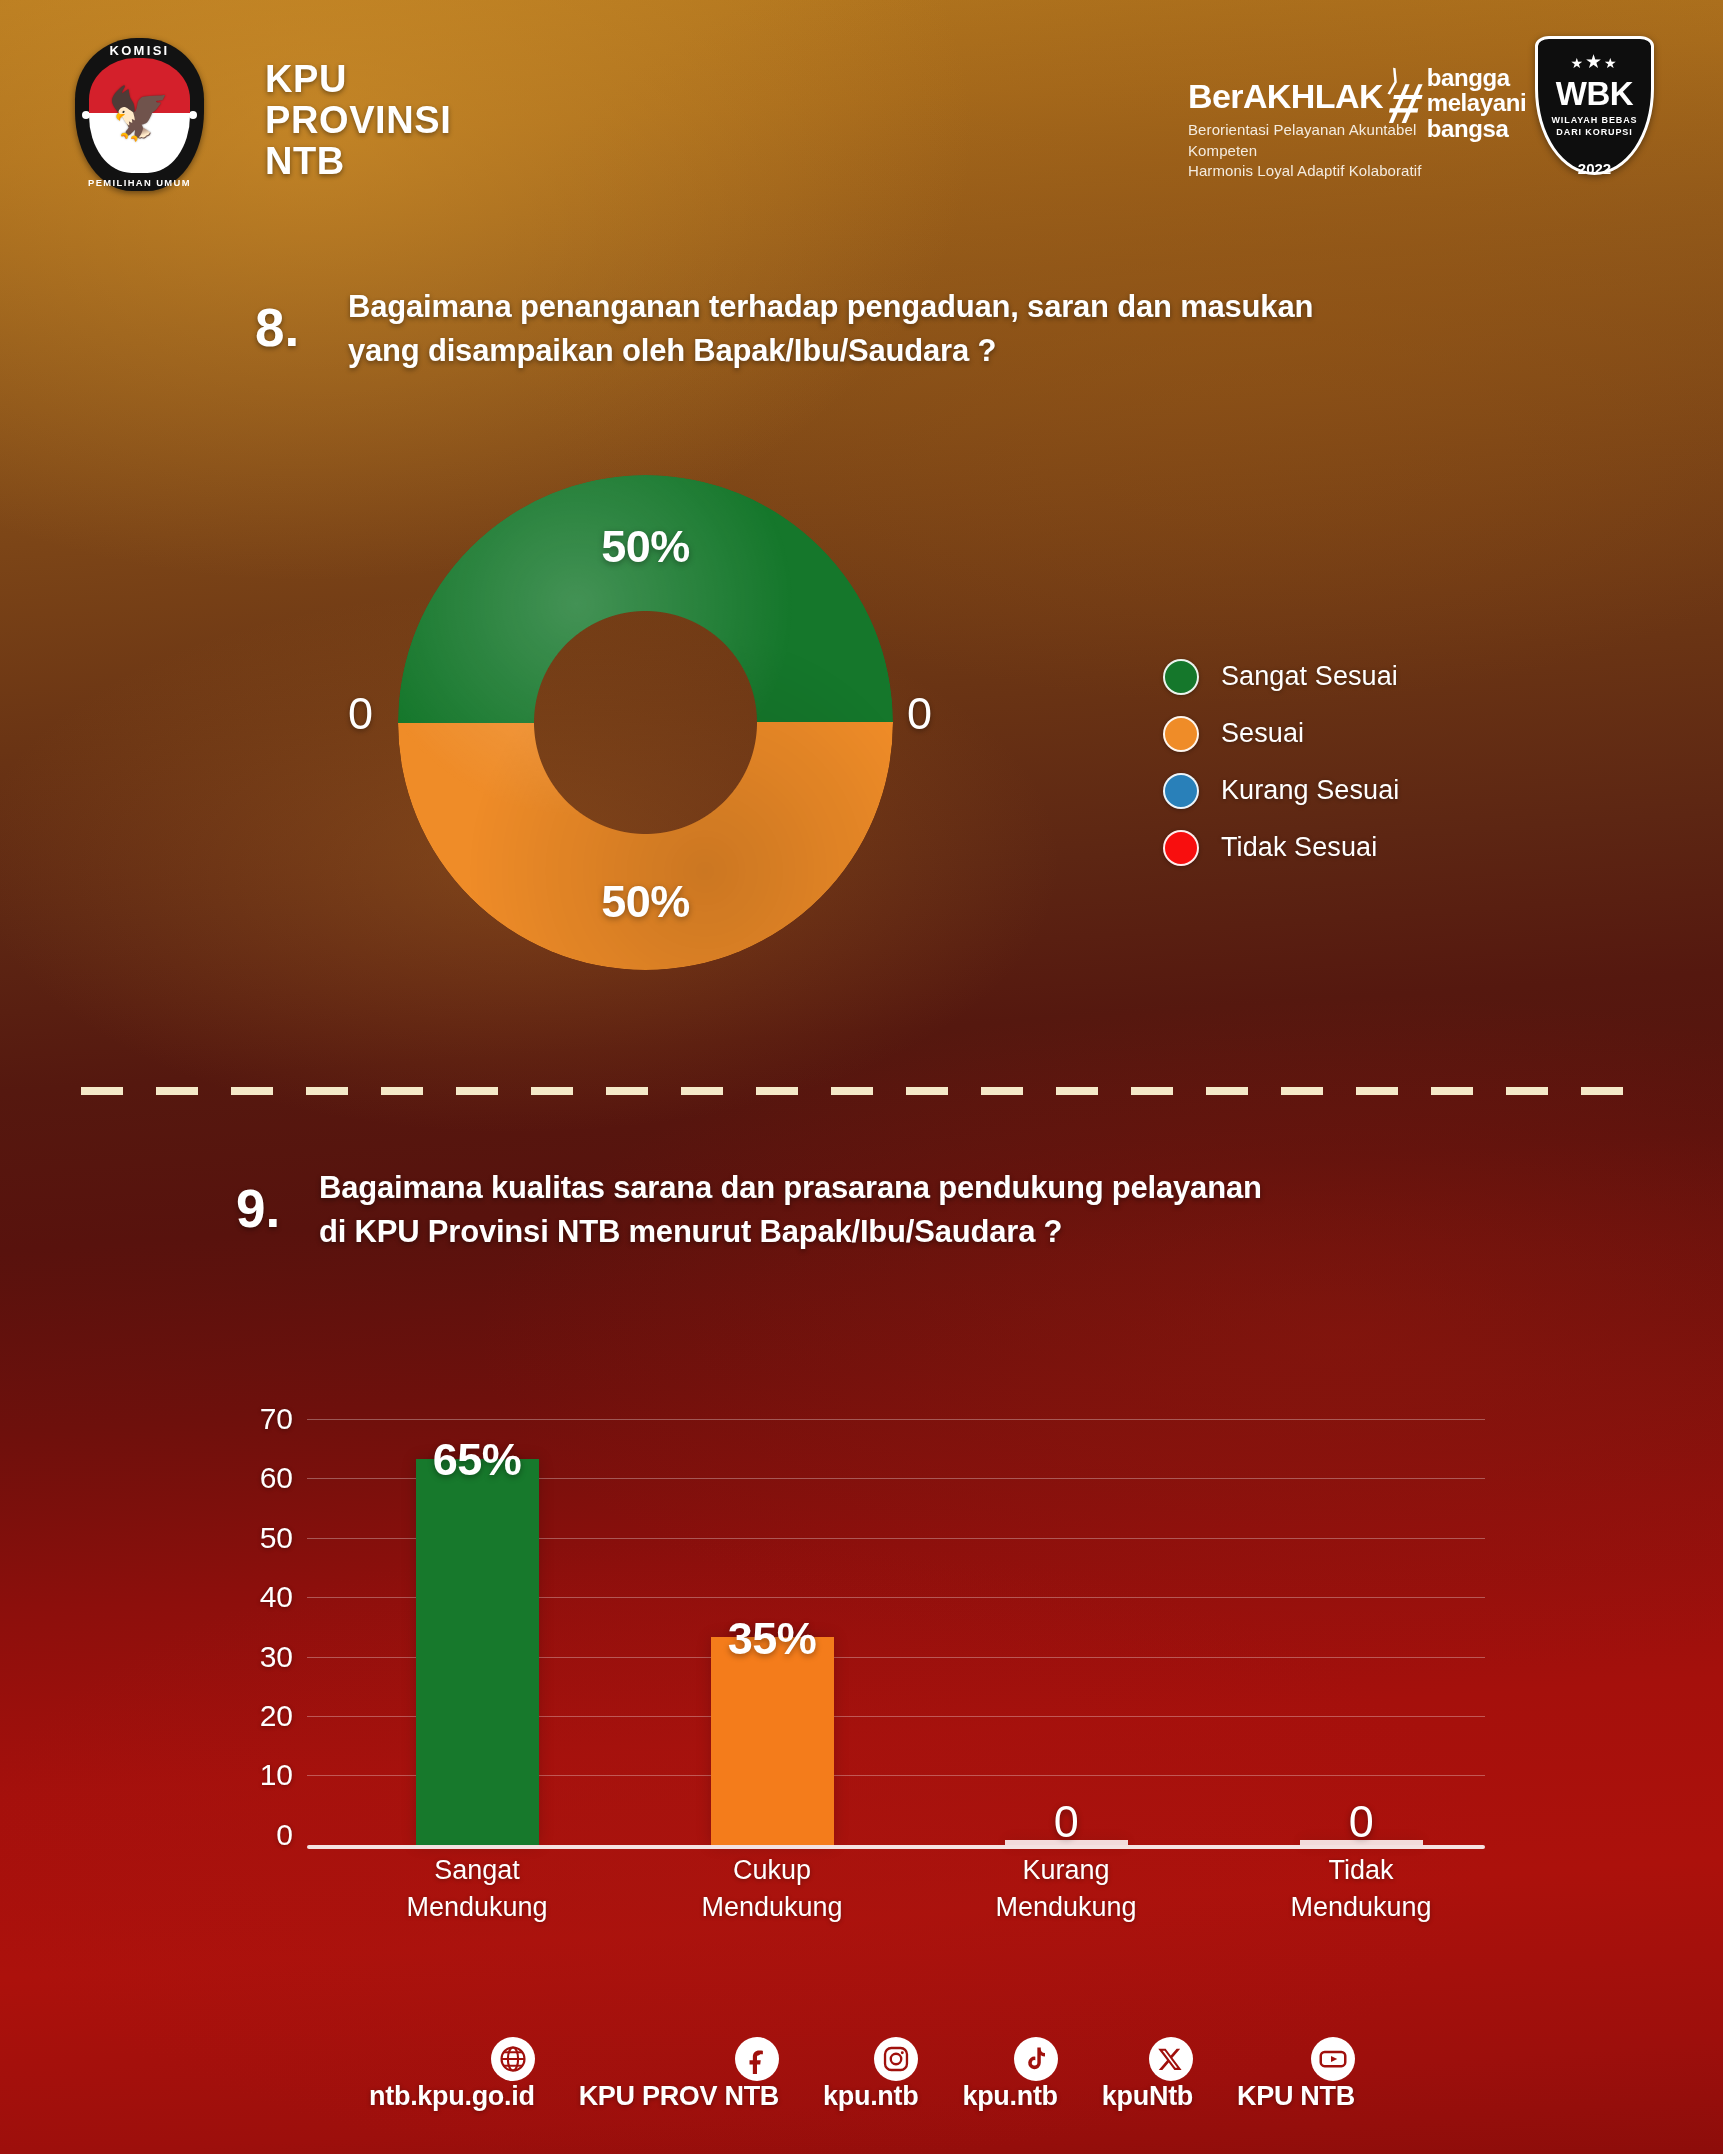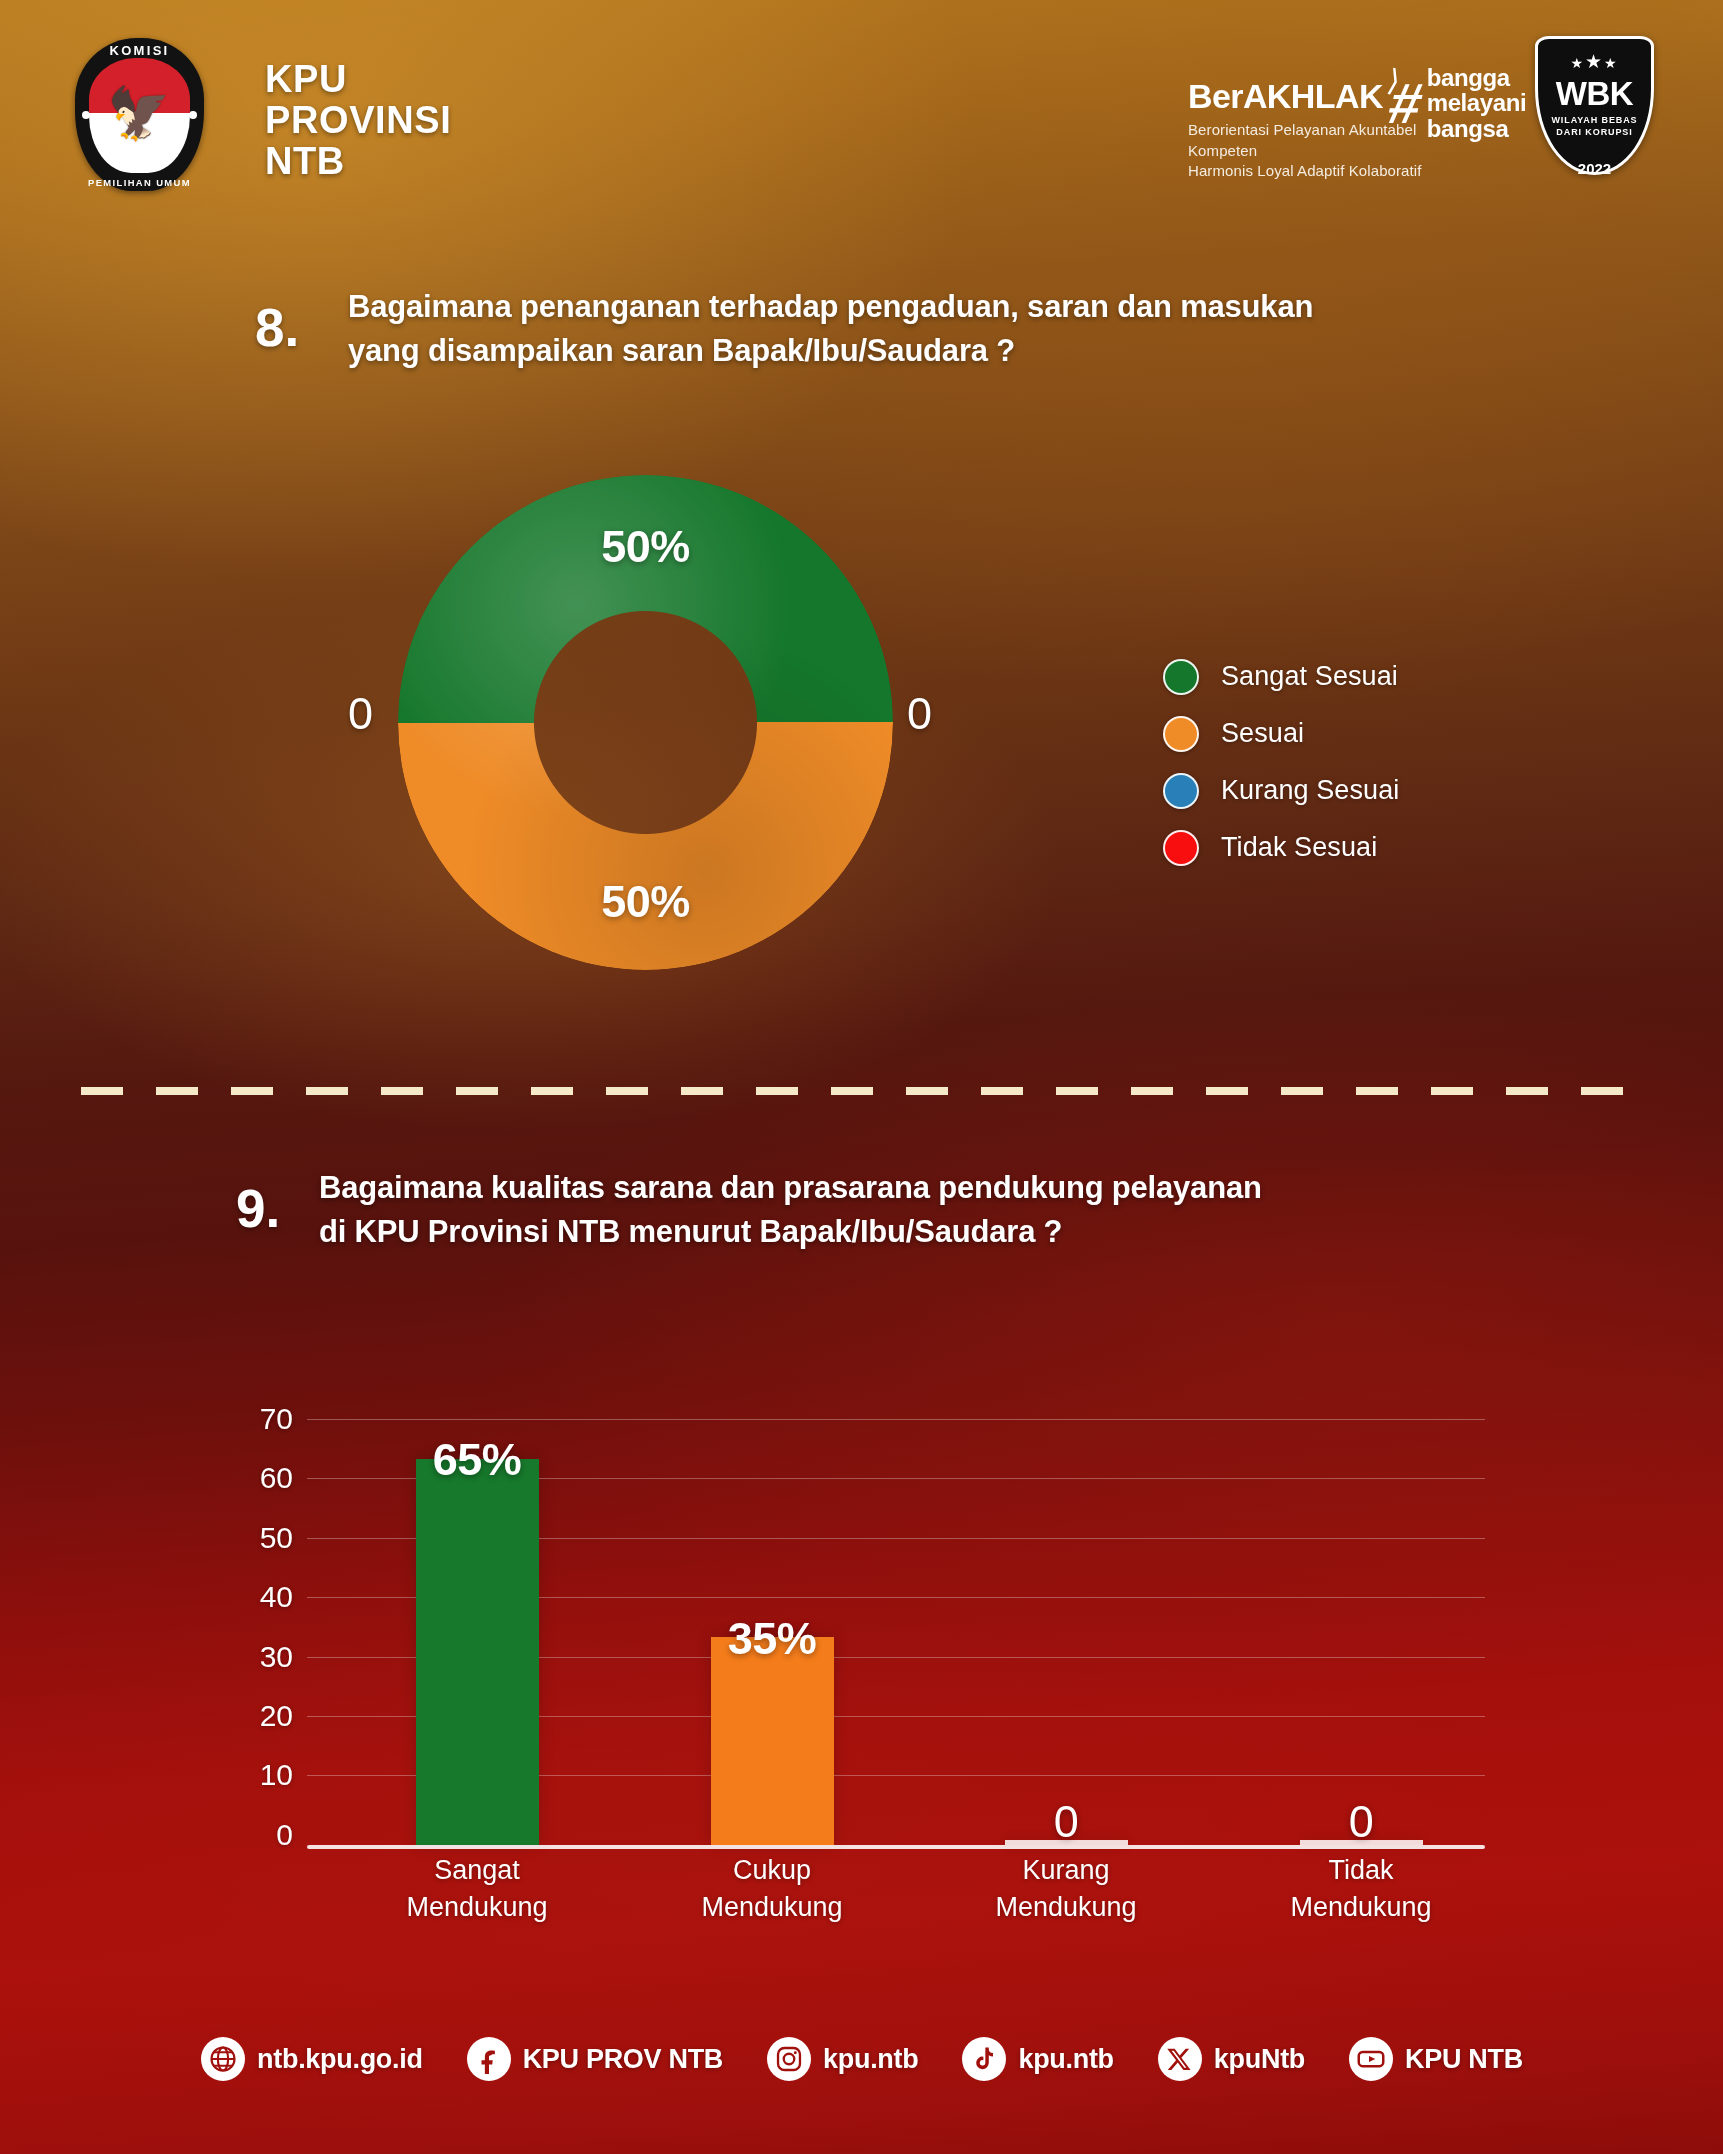--- a/index.html
+++ b/index.html
@@ -216,21 +216,21 @@
     font-size: 27px; font-weight: 400; line-height: 1.38;
     text-align: center; transform: translateX(-50%);
     text-shadow: 0 1px 4px rgba(0,0,0,.35); white-space: pre-line;
   }
 
   
   .footer {
     position: absolute; left: 0; top: 2037px; width: 1724px;
     display: flex; justify-content: center; align-items: center; gap: 44px;
   }
-  .sitem { display: flex; align-items: center; gap: 12px; }
+  .sitem { display: flex; align-items: flex-end; gap: 0; flex-direction: column; }
   .sicon {
     width: 44px; height: 44px; border-radius: 50%;
     background: #ffffff; color: #a0100c;
     display: flex; align-items: center; justify-content: center;
     flex: 0 0 auto; overflow: hidden;
   }
   .sicon svg { display: block; }
   .shandle {
     color: #fff; font-size: 27px; font-weight: 800; letter-spacing: -0.3px;
     text-shadow: 0 1px 4px rgba(0,0,0,.35); white-space: nowrap;
@@ -287,21 +287,21 @@
         <div>WILAYAH BEBAS</div>
         <div>DARI KORUPSI</div>
       </div>
       <div class="wbk-year">2022</div>
     </div>
   </div>
 
   <div class="qnum" style="left:255px; top:297px;">8.</div>
   <div class="qtext" style="left:348px; top:285px; width:1228px;">
     <div>Bagaimana penanganan terhadap pengaduan, saran dan masukan</div>
-    <div>yang disampaikan saran Bapak/Ibu/Saudara ?</div>
+    <div>yang disampaikan oleh Bapak/Ibu/Saudara ?</div>
   </div>
 
   <div class="donut-wrap">
     <div class="donut"></div>
     <div class="donut-sheen"></div>
     <div class="donut-pct top">50%</div>
     <div class="donut-pct bottom">50%</div>
   </div>
   <div class="donut-zero left">0</div>
   <div class="donut-zero right">0</div>

